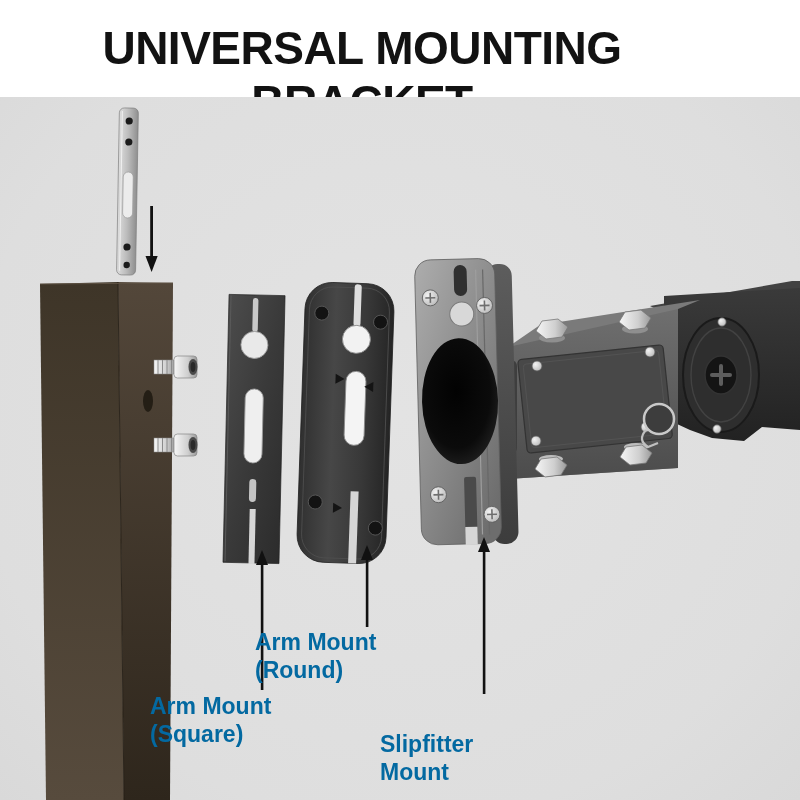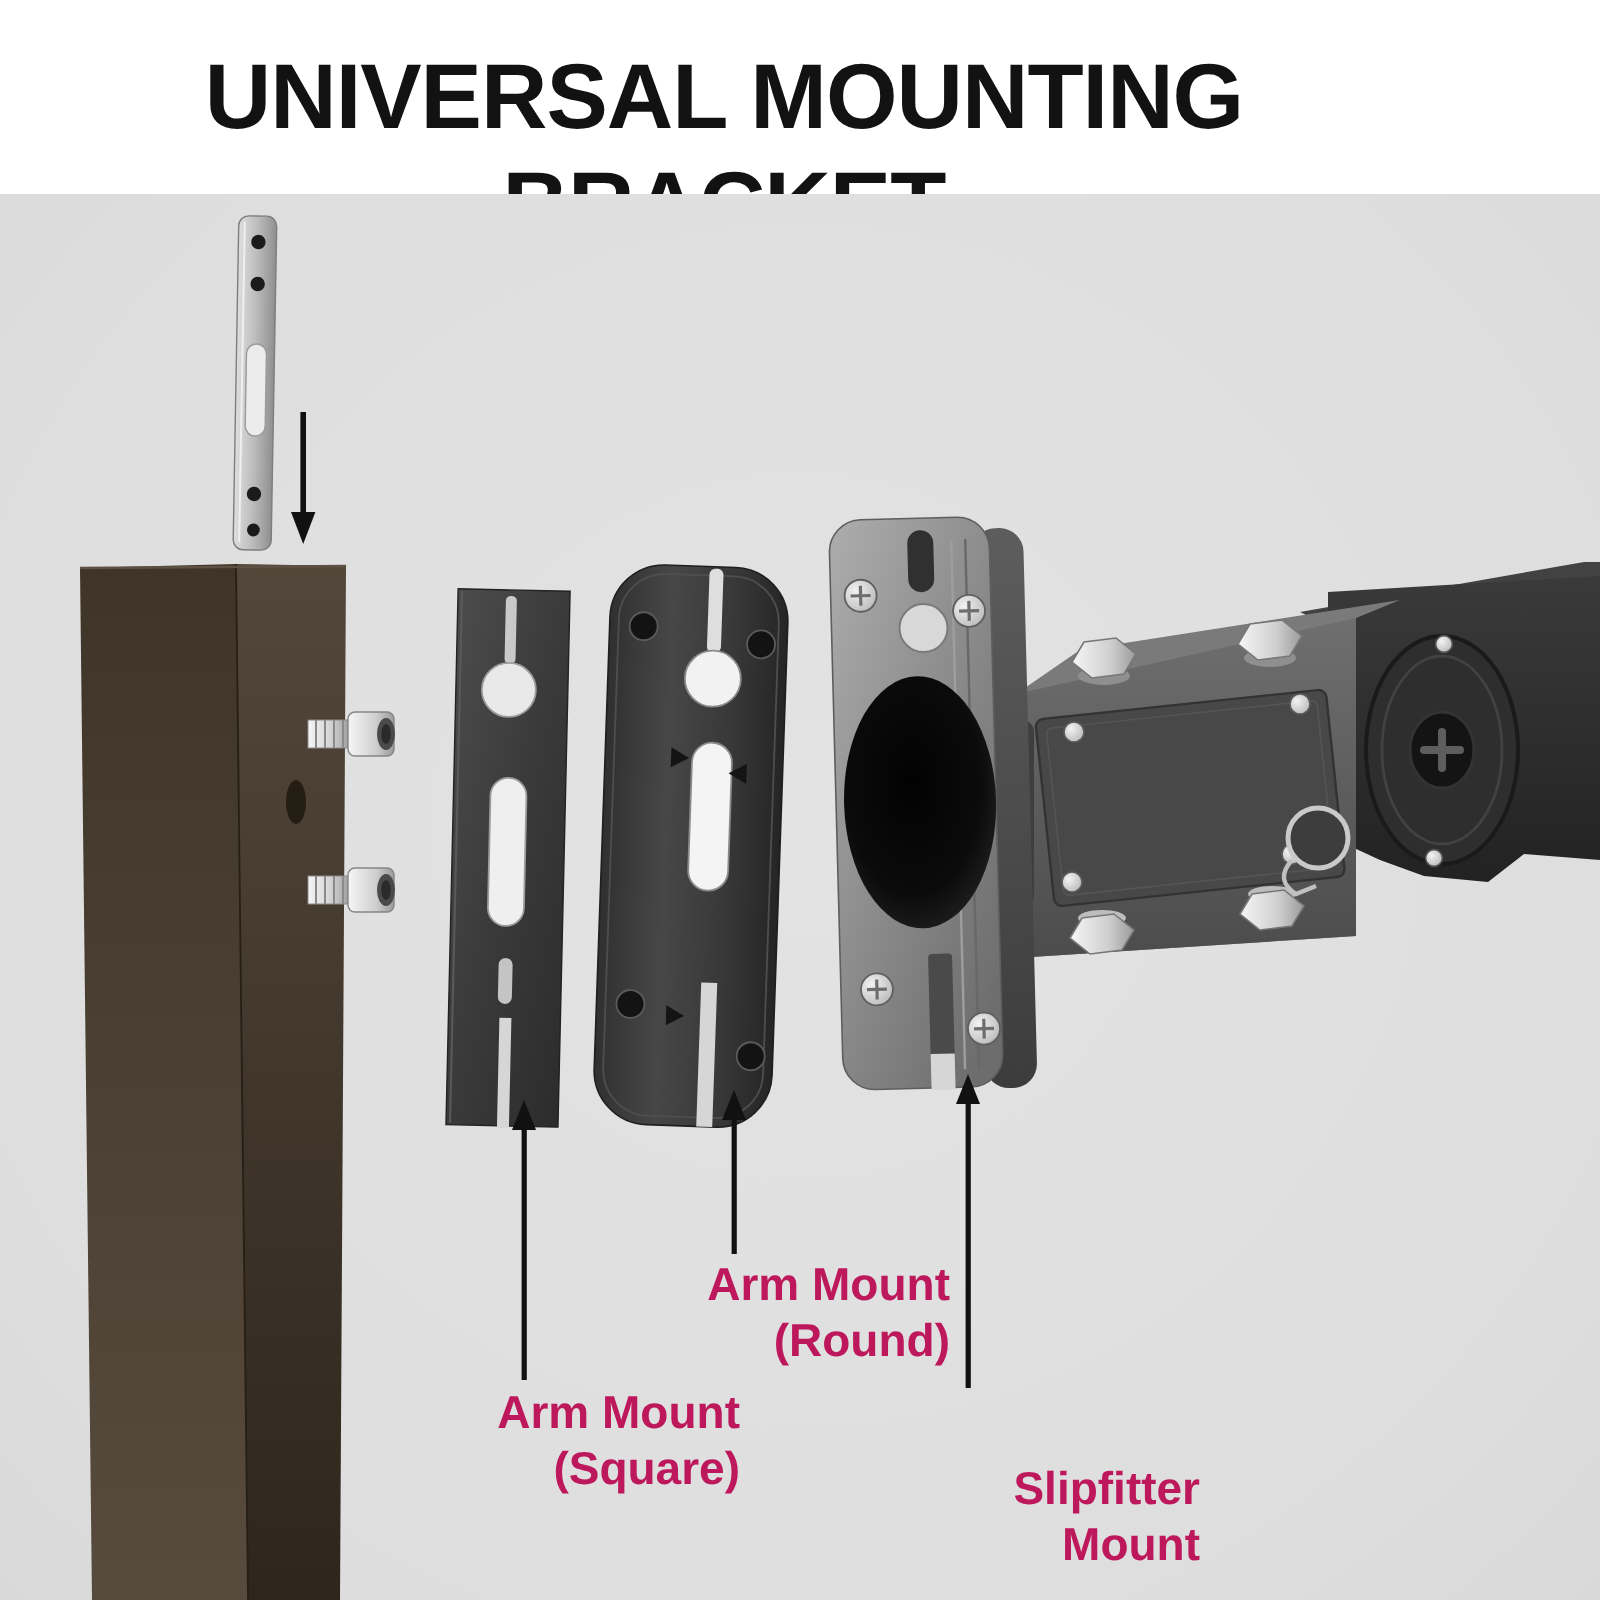--- a/index.html
+++ b/index.html
@@ -14,23 +14,23 @@
     font-size:46px;font-weight:bold;letter-spacing:-0.5px;
     color:#121212;
   }
   .scene{
     position:absolute;left:0;top:97px;width:800px;height:703px;
     background:radial-gradient(ellipse at 50% 45%, #e3e3e3 0%, #dedede 75%, #d9d9d9 100%);
   }
   .scene svg{position:absolute;left:0;top:0;}
   .part-label{
     position:absolute;width:220px;
-    text-align:right;
+    text-align:left;
     font-size:23px;line-height:28px;font-weight:600;
-    color:#be185d;
+    color:#0369a1;
     white-space:pre-line;
   }
   .label-square{left:150px;top:692px;}
   .label-round {left:255px;top:628px;}
   .label-slip  {left:380px;top:694px;margin-top:36px;}
 </style>
 </head>
 <body>
 
 <div class="title">UNIVERSAL MOUNTING BRACKET</div>

